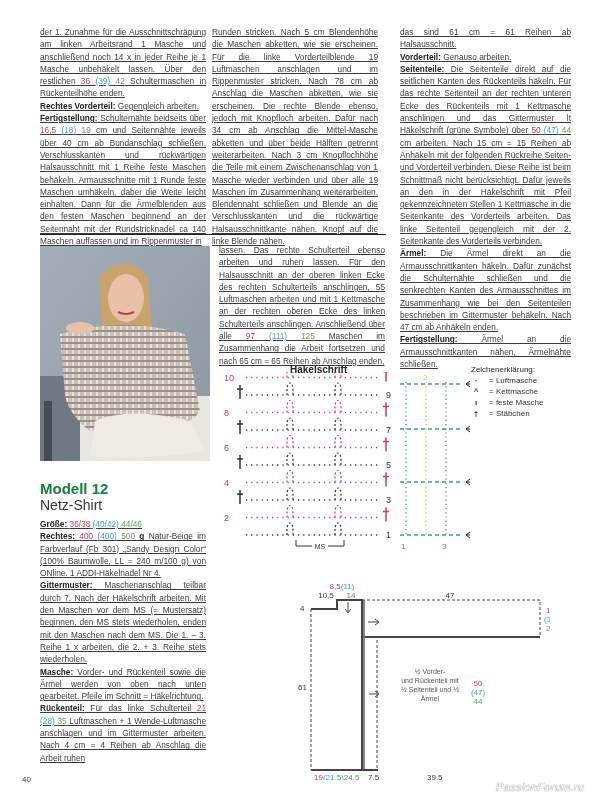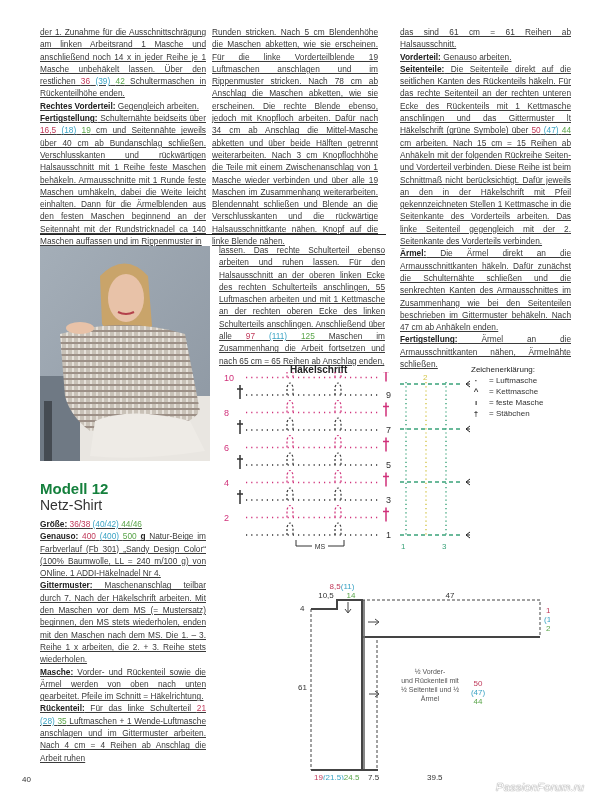--- a/index.html
+++ b/index.html
@@ -74,21 +74,21 @@
 
 <div class="col" style="left:219px;top:244px;width:166px;">
   <p><span>lassen. Das rechte Schulterteil ebenso arbeiten und ruhen lassen. Für den Halsausschnitt an der oberen linken Ecke des rechten Schulterteils anschlingen, 55 Luftmaschen arbeiten und mit 1 Kettmasche an der rechten oberen Ecke des linken Schulterteils anschlingen. Anschließend über alle </span><span class="s1">97</span> <span class="s2">(111)</span> <span class="s3">125</span><span> Maschen im Zusammenhang die Arbeit fortsetzen und nach 65 cm = 65 Reihen ab Anschlag enden,</span></p>
 </div>
 
 <div class="model-title">Modell 12</div>
 <div class="model-sub">Netz-Shirt</div>
 
 <div class="col" style="left:40px;top:518px;width:166px;">
   <p><span class="b">Größe:</span> <span class="s1">36/38</span> <span class="s2">(40/42)</span> <span class="s3">44/46</span></p>
-  <p><span class="b">Genauso:</span> <span class="s1">400</span> <span class="s2">(400)</span> <span class="s3">500</span><span class="b"> g</span><span> Natur-Beige im Farbverlauf (Fb 301) „Sandy Design Color“ (100% Baumwolle, LL = 240 m/100 g) von ONline. 1 ADDI-Häkelnadel Nr 4.</span></p>
+  <p><span class="b">Rechtes:</span> <span class="s1">400</span> <span class="s2">(400)</span> <span class="s3">500</span><span class="b"> g</span><span> Natur-Beige im Farbverlauf (Fb 301) „Sandy Design Color“ (100% Baumwolle, LL = 240 m/100 g) von ONline. 1 ADDI-Häkelnadel Nr 4.</span></p>
   <p><span class="b">Gittermuster:</span><span> Maschenanschlag teilbar durch 7. Nach der Häkelschrift arbeiten. Mit den Maschen vor dem MS (= Mustersatz) beginnen, den MS stets wiederholen, enden mit den Maschen nach dem MS. Die 1. – 3. Reihe 1 x arbeiten, die 2. + 3. Reihe stets wiederholen.</span></p>
   <p><span class="b">Masche:</span><span> Vorder- und Rückenteil sowie die Ärmel werden von oben nach unten gearbeitet. Pfeile im Schnitt = Häkelrichtung.</span></p>
   <p><span class="b">Rückenteil:</span><span> Für das linke Schulterteil </span><span class="s1">21</span> <span class="s2">(28)</span> <span class="s3">35</span><span> Luftmaschen + 1 Wende-Luftmasche anschlagen und im Gittermuster arbeiten. Nach 4 cm = 4 Reihen ab Anschlag die Arbeit ruhen</span></p>
 </div>
 
 <div class="chart-title">Häkelschrift</div>
 <svg id="crochet-chart" style="position:absolute;left:220px;top:372px;" width="250" height="180">
     <line x1="26" y1="163" x2="160" y2="163" stroke="#333" stroke-width="1.6" stroke-dasharray="1.2,4"></line>
     <path d="M67 163 L67 155 Q70 147 73 155 L73 163" stroke="#333" stroke-width="1.2" fill="none" stroke-dasharray="2,2"></path>
     <path d="M115 163 L115 155 Q118 147 121 155 L121 163" stroke="#333" stroke-width="1.2" fill="none" stroke-dasharray="2,2"></path>

